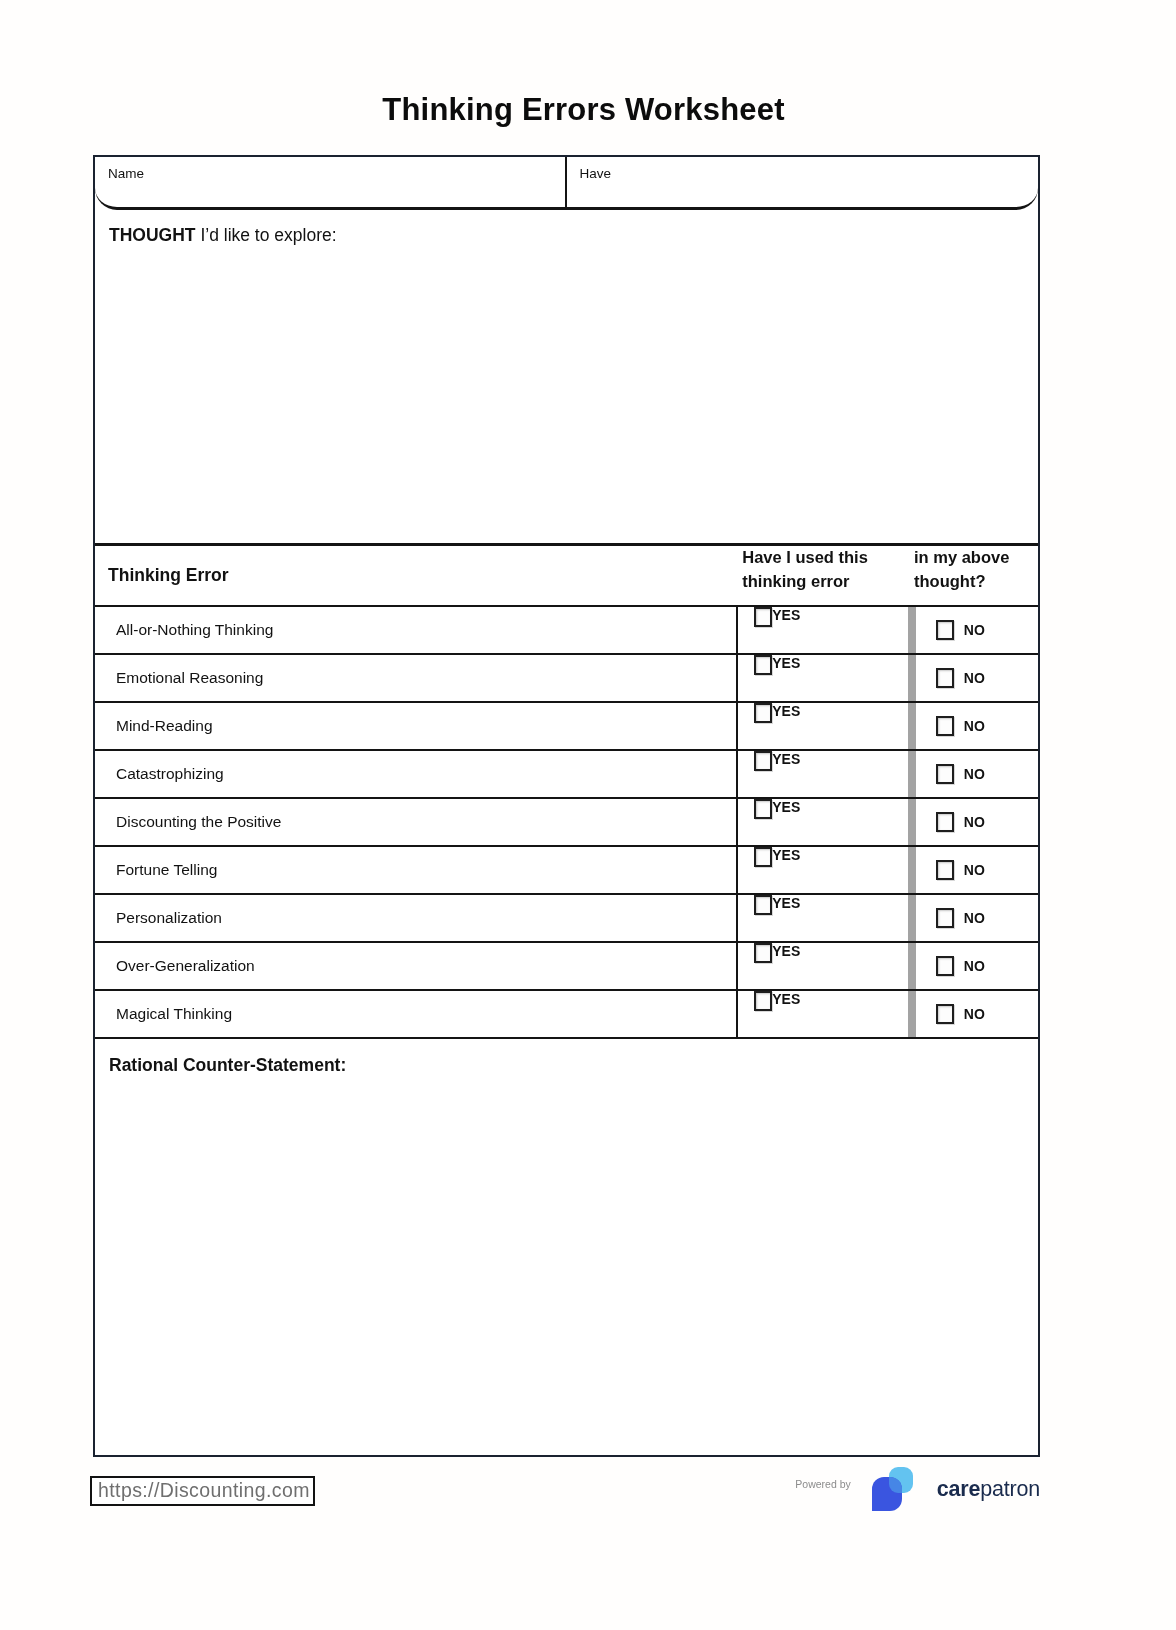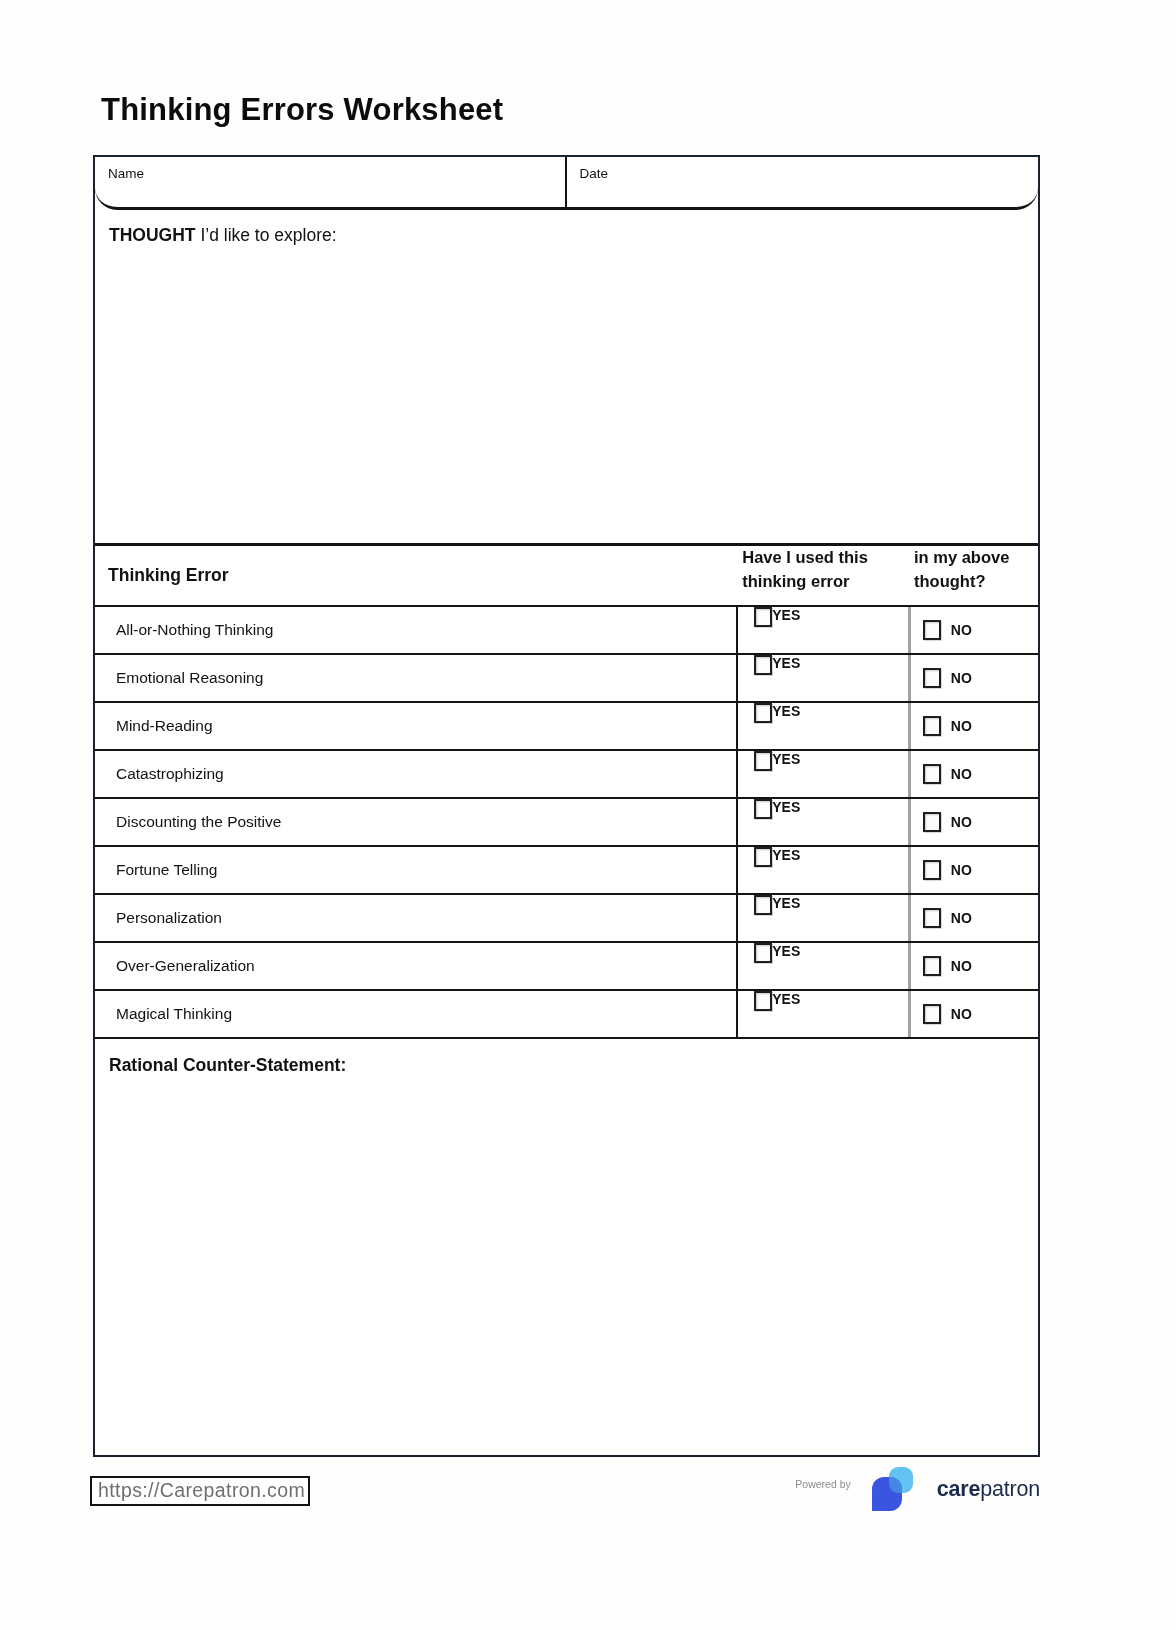--- a/index.html
+++ b/index.html
@@ -7,21 +7,22 @@
     position:relative;
     width:1176px; height:1630px;
     margin:0 auto;
     background:#fffefd;
     font-family:"Liberation Sans", sans-serif;
     color:#121212;
     overflow:hidden;
   }
 
   .doc-title {
-    position:absolute; top:92px; left:101px; width:947px;
+    position:absolute; top:92px; left:110px; width:947px;
+    text-align:center;
     font-size:31px; font-weight:bold; color:#0c0c0c;
     letter-spacing:0.2px;
   }
 
   
   .content {
     position:absolute; left:93px; top:155px;
     width:947px; height:1302px;
     box-sizing:border-box;
     border:2px solid var(--border-dark,#1a2230);
@@ -40,22 +41,22 @@
   .te-header { height:61px; display:flex; border-bottom:2px solid #141414; }
   .teh-left  { width:68%; display:flex; align-items:center; padding-left:13px;
                font-weight:bold; font-size:17.5px; }
   .teh-right { flex:1; display:flex; flex-direction:row; 
                font-weight:bold; font-size:16.5px; line-height:1.45; padding-left:6px; }
 
   .te-row { height:48px; display:flex; border-bottom:2px solid #141414; }
   .ter-label { width:68%; display:flex; align-items:center; padding-left:21px; font-size:15.5px; }
   .ter-yes { width:18.2%; border-left:2px solid #141414; display:flex; align-items:flex-start;
              padding-left:16px; }
-  .ter-no  { flex:1; border-left:3px solid #a3a3a3; display:flex; align-items:center;
-             padding-left:12px; gap:10px; }
+  .ter-no  { flex:1; border-left:8px solid #a3a3a3; display:flex; align-items:center;
+             padding-left:20px; gap:10px; }
   .checkbox {
     width:18px; height:20px; flex:0 0 auto;
     border:2px solid #1e1e1e; background:#fdfdfd;
     box-shadow: inset 1px 1px 2px rgba(0,0,0,0.22), 1px 1px 0 rgba(190,190,190,0.6);
   }
   .cb-label { font-weight:bold; font-size:14px; }
 
   .rational-box { flex:1; padding:16px 14px; }
   .rational-box .heading { font-weight:bold; font-size:17.5px; }
 
@@ -92,21 +93,21 @@
 
   <div class="doc-title">Thinking Errors Worksheet</div>
 
   <div class="content">
 
     <div class="row-namedate">
       <div class="cell-name">
         <span>Name</span>
       </div>
       <div class="cell-date">
-        <span>Date</span>
+        <span>Have</span>
       </div>
     </div>
 
     <div class="thought-box">
       <b>THOUGHT</b><span> I’d like to explore:</span>
     </div>
 
     <div class="te-header">
       <div class="teh-left">Thinking Error</div>
       <div class="teh-right">
@@ -222,21 +223,21 @@
         <span class="cb-label">NO</span>
       </div>
     </div>
 
     <div class="rational-box">
       <div class="heading">Rational Counter-Statement:</div>
     </div>
 
   </div>
 
-  <a class="footer-link" href="#">https://Carepatron.com</a>
+  <a class="footer-link" href="#">https://Discounting.com</a>
 
   <div class="footer-right">
     <span class="powered-by">Powered by</span>
     <svg class="logo-svg" width="46" height="46" viewBox="0 0 46 46" aria-hidden="true">
       <rect x="18" y="1" width="24" height="26" rx="9" style="fill:var(--bubble-right,#63c3f0)"></rect>
       <path d="M13,11 L19,11 A12,12 0 0 1 31,23 L31,33 A12,12 0 0 1 19,45 L1,45 L1,23 A12,12 0 0 1 13,11 Z" style="fill:var(--bubble-left,#3a55e0)"></path>
       <path d="M18,11 L19,11 A12,12 0 0 1 31,23 L31,27 L27,27 A9,9 0 0 1 18,18 Z" style="fill:var(--bubble-overlap,#4686e6)"></path>
     </svg>
     <span class="brand-text"><span class="bold">care</span><span>patron</span></span>
   </div>

